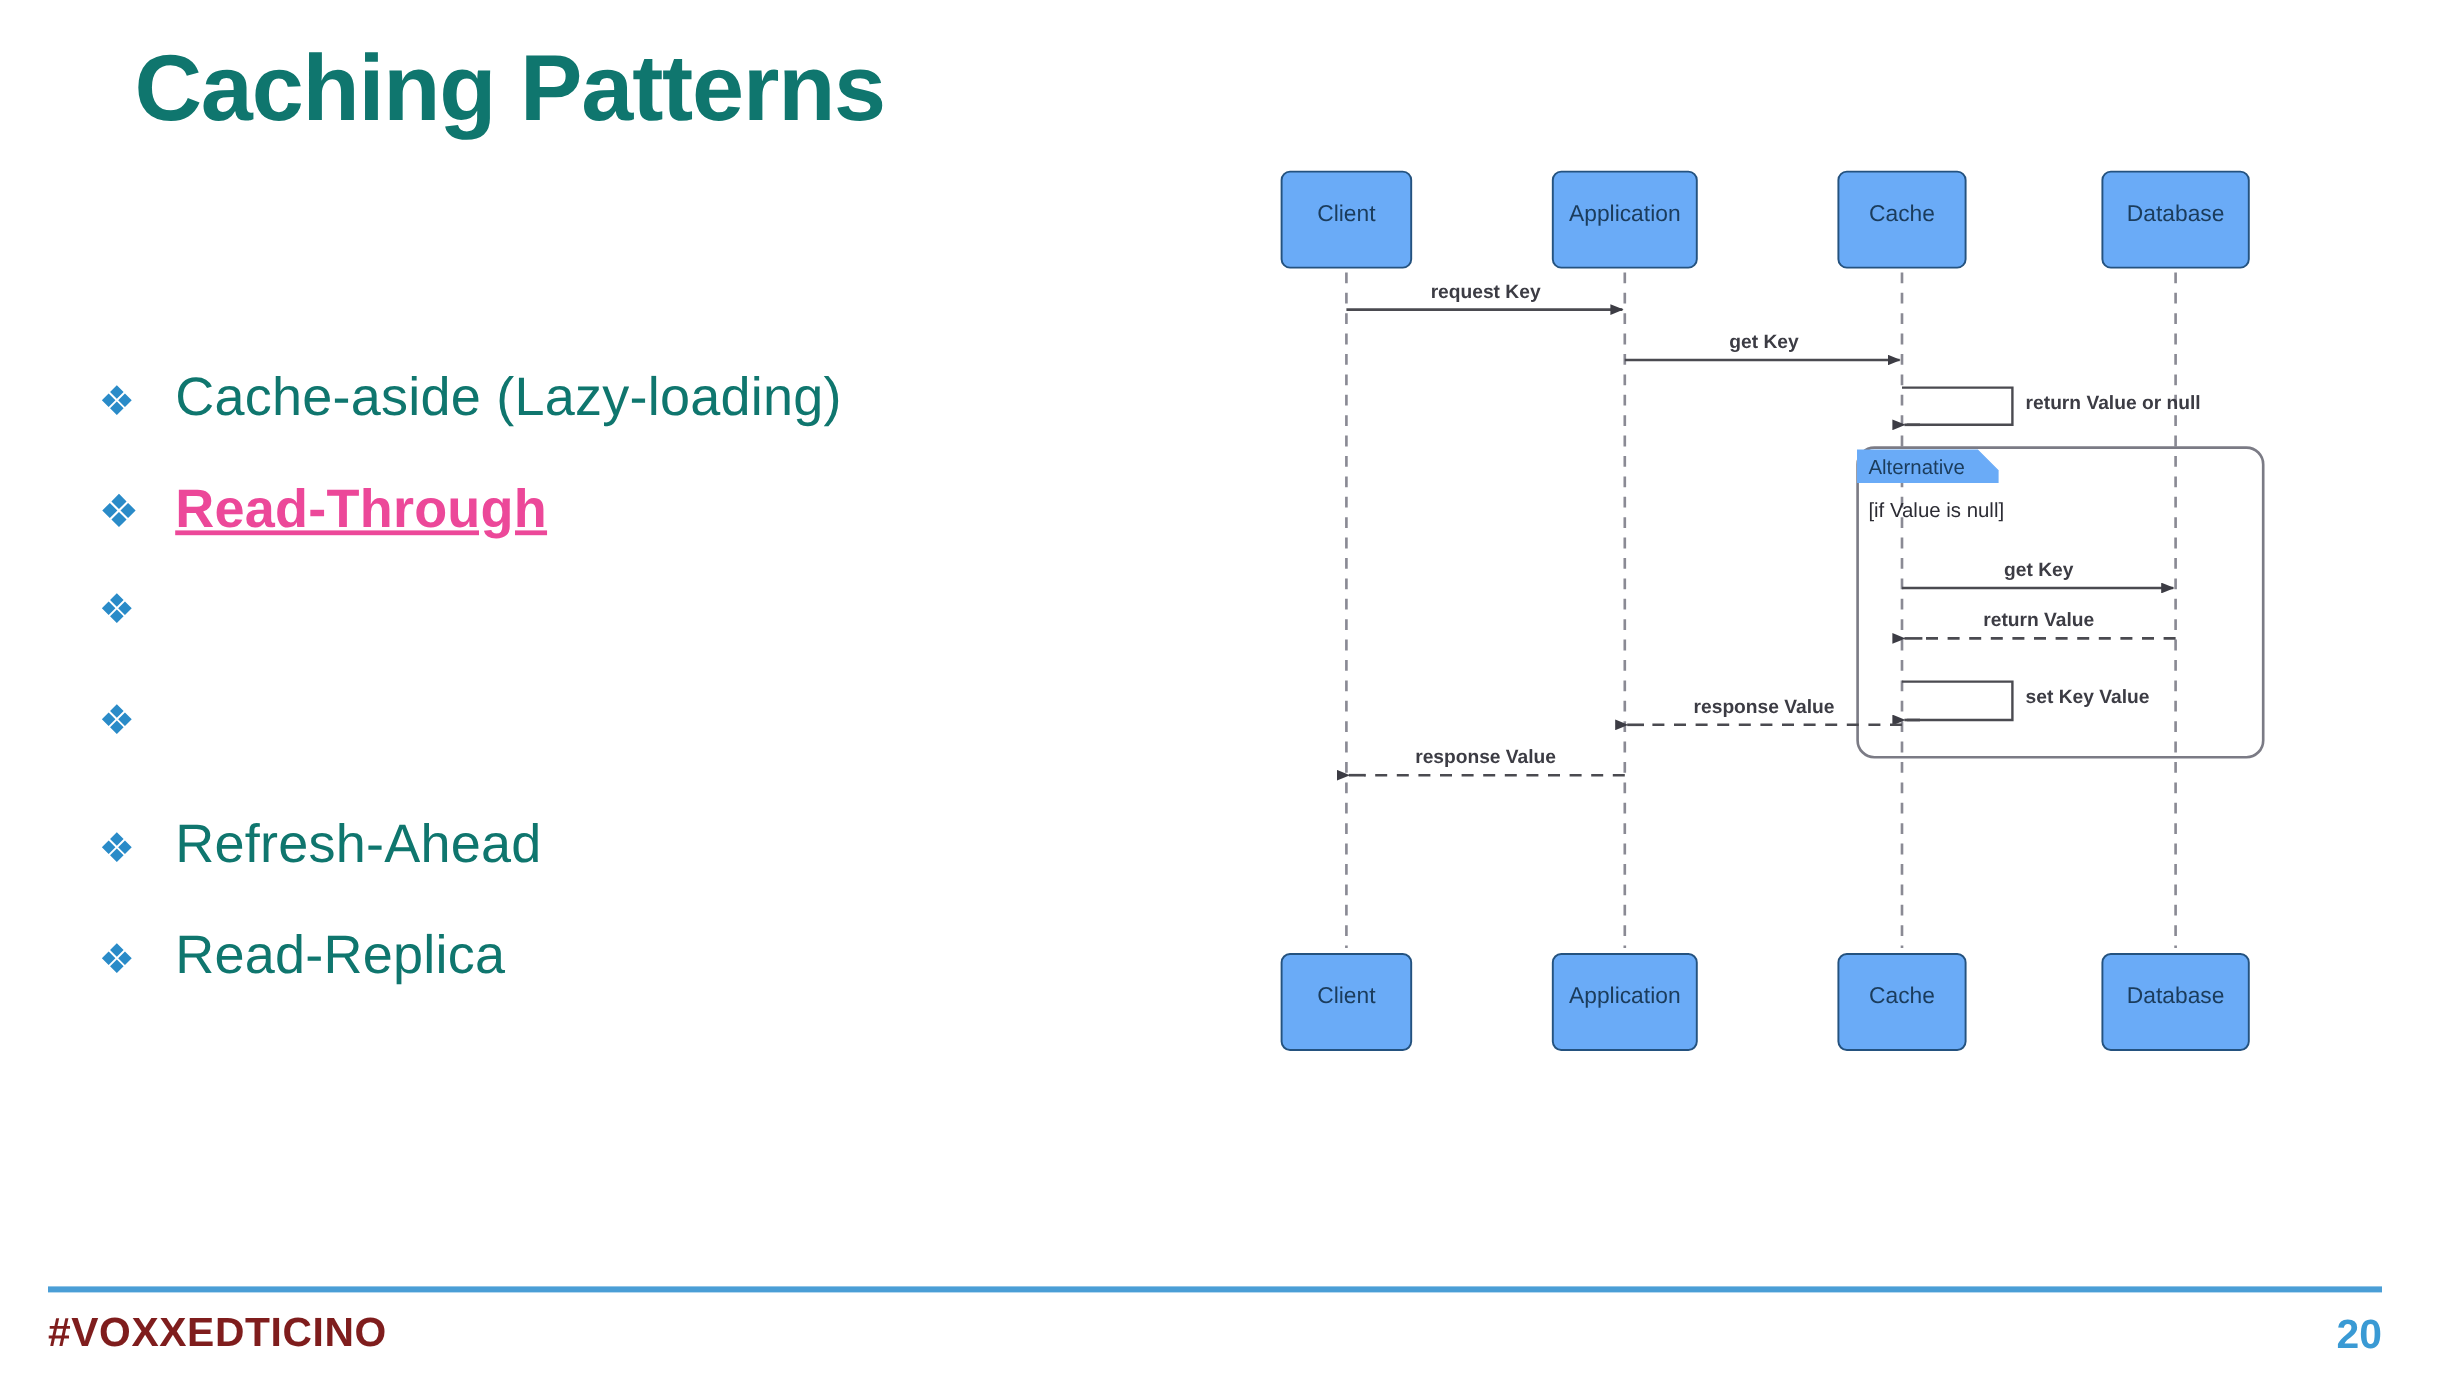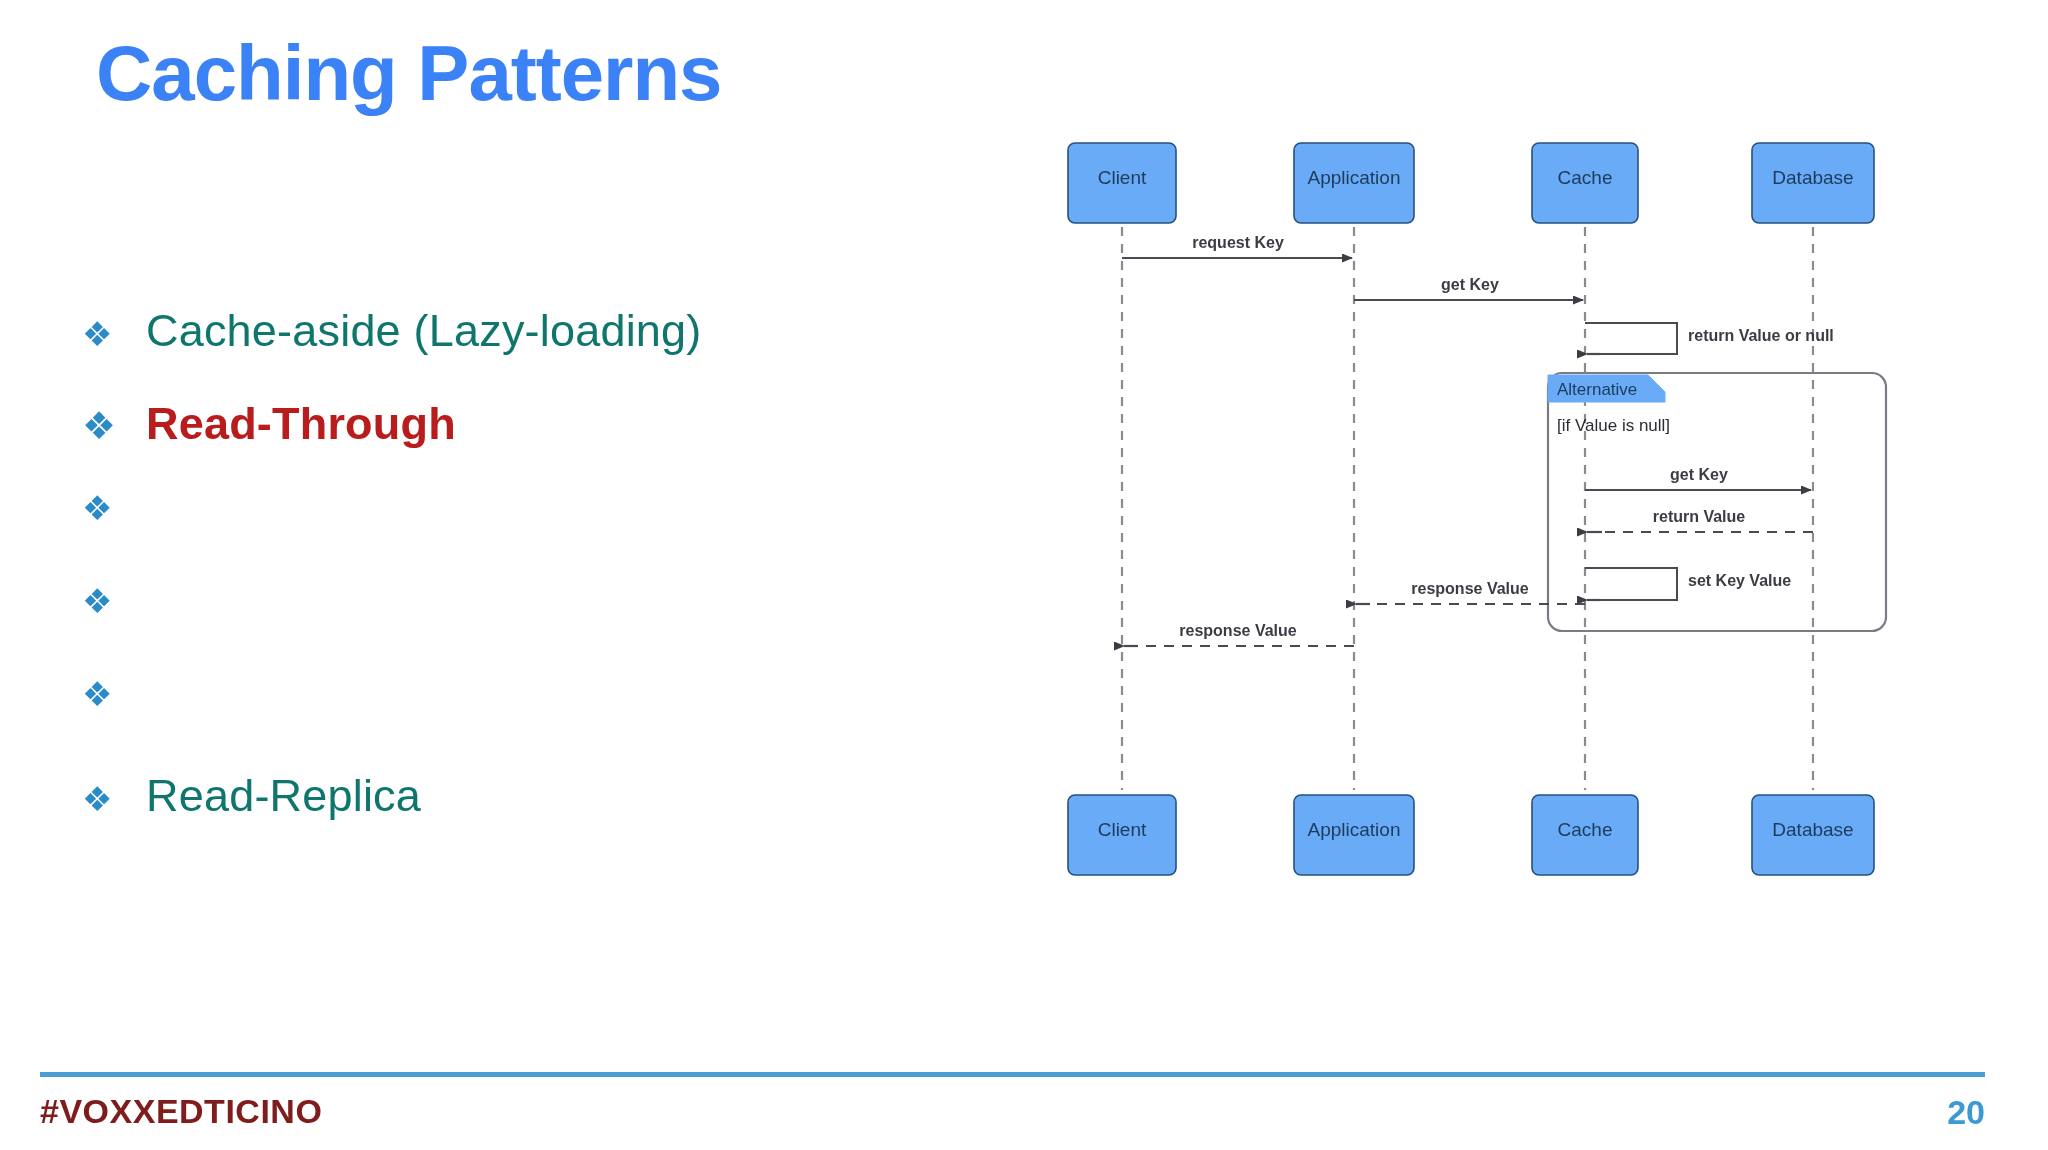--- a/index.html
+++ b/index.html
@@ -8,25 +8,25 @@
     width:2048px; height:1150px;
     background:#ffffff;
     font-family:"Liberation Sans", sans-serif;
     overflow:hidden;
     position:relative;
   }
 
   
   #slide-title {
     position:absolute;
-    left:96px; top:28px;
+    left:112px; top:28px;
     font-size:78px;
     font-weight:bold;
     letter-spacing:-1px;
-    color:#3b82f6;
+    color:#0f766e;
     white-space:nowrap;
   }
 
   
   #bullet-list {
     position:absolute;
     left:82px; top:305px;
     width:800px;
   }
   .bullet-row {
@@ -41,21 +41,21 @@
     line-height:1;
     color:#2a8bc8;
     text-align:left;
   }
   .bullet-label {
     font-size:45px;
     color:#0f766e;
     white-space:nowrap;
     letter-spacing:0.2px;
   }
-  .bullet-row.is-bold .bullet-label { font-weight:bold; color:#b91c1c; }
+  .bullet-row.is-bold .bullet-label { font-weight:bold; color:#ec4899;text-decoration:underline; }
   .bullet-row.is-bold .bullet-glyph { font-size:38px; }
 
   
   #footer-rule {
     position:absolute;
     left:40px; top:1072px;
     width:1945px; height:5px;
     background:#4a9ed6;
   }
   #footer-hashtag {
@@ -161,20 +161,21 @@
   <div class="bullet-row">
     <span class="bullet-glyph">❖</span>
   </div>
 
   <div class="bullet-row">
     <span class="bullet-glyph">❖</span>
   </div>
 
   <div class="bullet-row">
     <span class="bullet-glyph">❖</span>
+    <span class="bullet-label">Refresh-Ahead</span>
   </div>
 
   <div class="bullet-row">
     <span class="bullet-glyph">❖</span>
     <span class="bullet-label">Read-Replica</span>
   </div>
 
 </div>
 
 <div id="seq-diagram">

